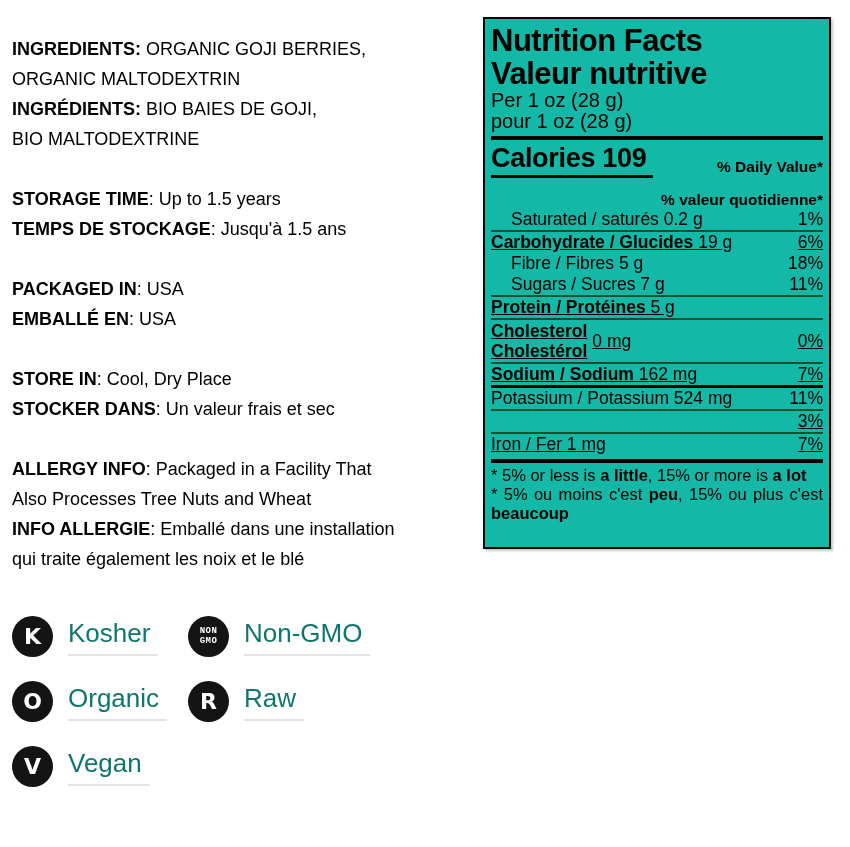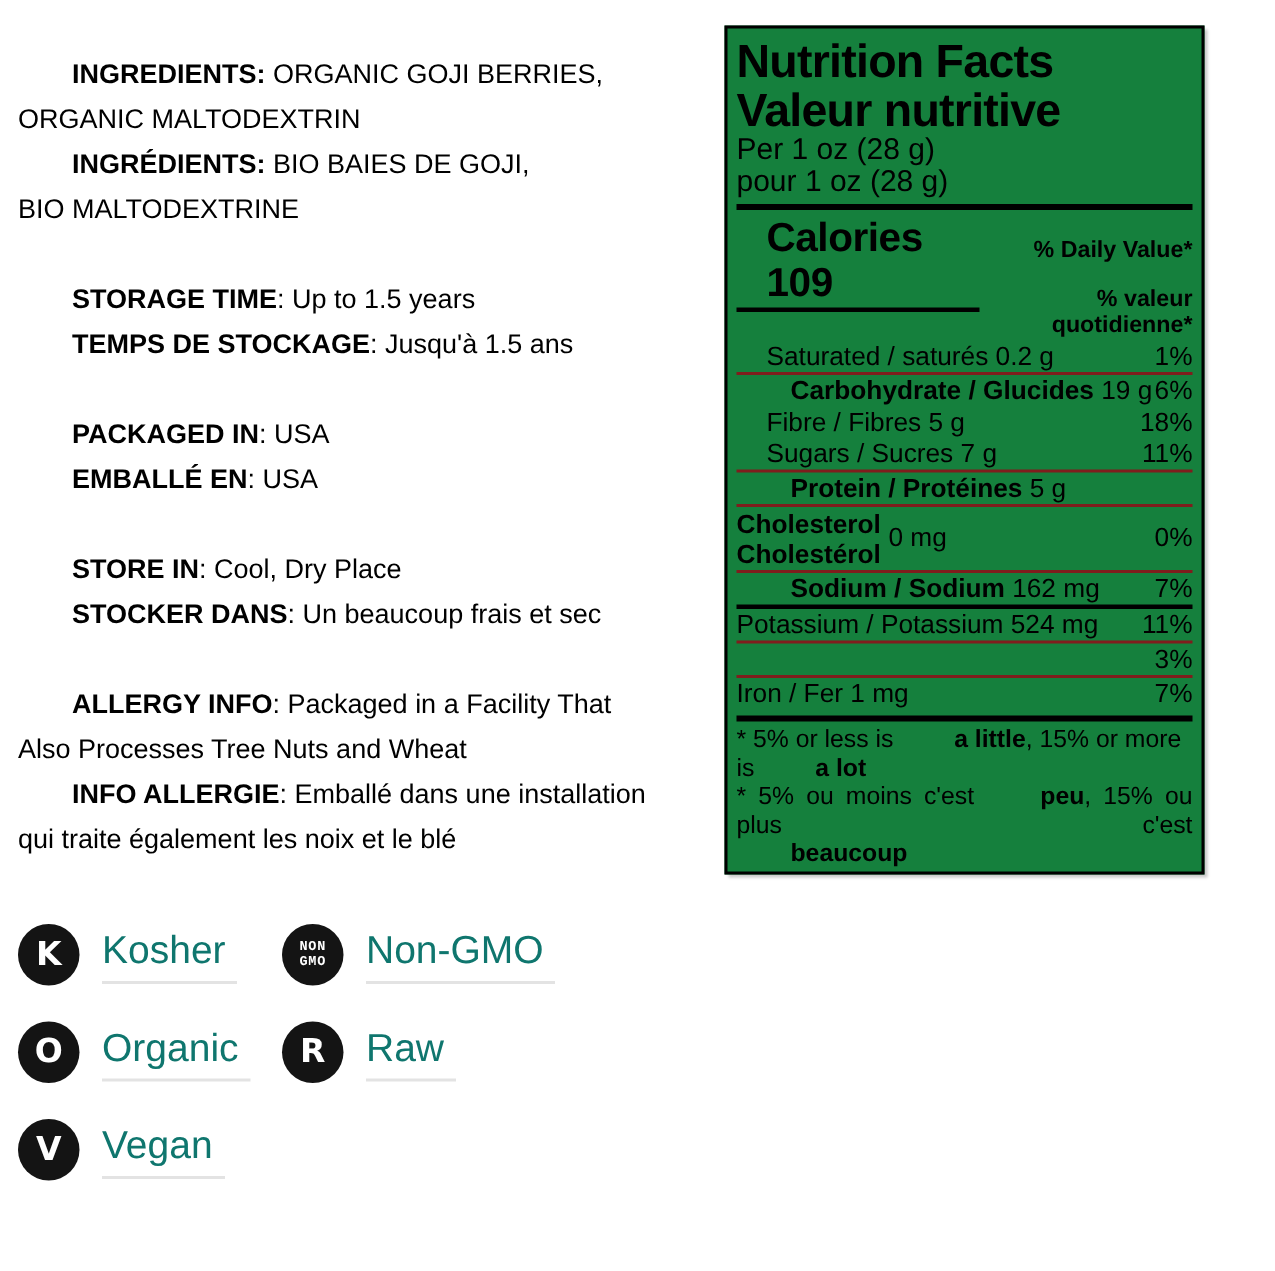--- a/index.html
+++ b/index.html
@@ -3,39 +3,39 @@
 <meta charset="utf-8">
 <style>
   html,body{margin:0;padding:0;background:#fff;}
   body{width:850px;height:847px;font-family:"Liberation Sans",sans-serif;color:#000;}
   .canvas{position:relative;width:850px;height:847px;background:#fff;overflow:hidden;}
 
   
   .info-panel{position:absolute;left:12px;top:34px;width:470px;}
   .para{margin:0 0 30px 0;}
   .line{white-space:nowrap;font-size:18px;line-height:30px;color:#000;}
-  .b{font-weight:bold;margin-left:36px;}
+  .b{font-weight:bold;}
 
   
-  .nfp{position:absolute;left:483px;top:17px;width:320px;box-sizing:border-box;
-       border:2px solid #000;background:#15803d;padding:5px 6px 2px 6px;
+  .nfp{position:absolute;left:483px;top:17px;width:348px;box-sizing:border-box;
+       border:2px solid #000;background:#14b8a6;padding:5px 6px 24px 6px;
        box-shadow:2px 2px 2px rgba(0,0,0,0.22);}
   .nfp-title{font-size:31px;font-weight:bold;line-height:33px;letter-spacing:-0.5px;}
   .nfp-serving{font-size:20px;line-height:21px;}
   .bar-thick{height:4px;background:#000;margin:4px 0 3px 0;}
   .cal-block{display:flex;justify-content:space-between;align-items:flex-start;margin-top:1px;}
-  .cal-text{font-size:27px;font-weight:bold;line-height:30px;letter-spacing:-0.3px;margin-left:20px;}
+  .cal-text{font-size:27px;font-weight:bold;line-height:30px;letter-spacing:-0.3px;}
   .cal-underline{height:3px;background:#000;margin-top:2px;width:162px;}
   .dv-head{text-align:right;font-weight:bold;font-size:15.5px;line-height:17.5px;margin-top:15px;}
   .nf-rows{margin-top:1px;}
   .nf-row{display:flex;font-size:17.5px;line-height:19px;padding:1px 0;}
   .nf-row .runs{white-space:nowrap;}
   .nf-row .dv{margin-left:auto;text-align:right;white-space:nowrap;}
   .indent{padding-left:20px;}
-  .sep-thin{border-top:2px solid #7f1d1d;}
+  .sep-thin{border-top:2px solid #14532d;text-decoration:underline;}
   .sep-medium{border-top:3px solid #000;}
   .chol{align-items:center;}
   .chol-left{font-weight:bold;}
   .chol-left div{line-height:20px;white-space:nowrap;}
   .chol-amt{margin-left:5px;white-space:nowrap;}
   .footnote{font-size:16.5px;line-height:19px;margin-top:2px;}
   .fn-line{white-space:nowrap;}
   .fn-just{white-space:normal;text-align:justify;text-align-last:justify;}
   .fn-left{white-space:normal;text-align:left;}
 
@@ -66,21 +66,21 @@
       <div class="para">
         <div class="line"><span class="b">STORAGE TIME</span><span>: Up to 1.5 years</span></div>
         <div class="line"><span class="b">TEMPS DE STOCKAGE</span><span>: Jusqu'à 1.5 ans</span></div>
       </div>
       <div class="para">
         <div class="line"><span class="b">PACKAGED IN</span><span>: USA</span></div>
         <div class="line"><span class="b">EMBALLÉ EN</span><span>: USA</span></div>
       </div>
       <div class="para">
         <div class="line"><span class="b">STORE IN</span><span>: Cool, Dry Place</span></div>
-        <div class="line"><span class="b">STOCKER DANS</span><span>: Un beaucoup frais et sec</span></div>
+        <div class="line"><span class="b">STOCKER DANS</span><span>: Un valeur frais et sec</span></div>
       </div>
       <div class="para">
         <div class="line"><span class="b">ALLERGY INFO</span><span>: Packaged in a Facility That</span></div>
         <div class="line"><span>Also Processes Tree Nuts and Wheat</span></div>
         <div class="line"><span class="b">INFO ALLERGIE</span><span>: Emballé dans une installation</span></div>
         <div class="line"><span>qui traite également les noix et le blé</span></div>
       </div>
     </div>
 
   <div class="nfp">

